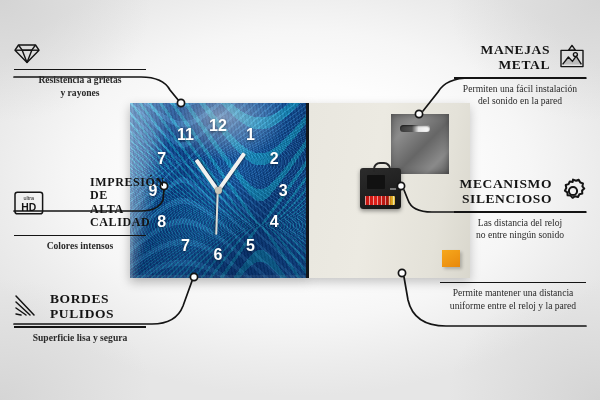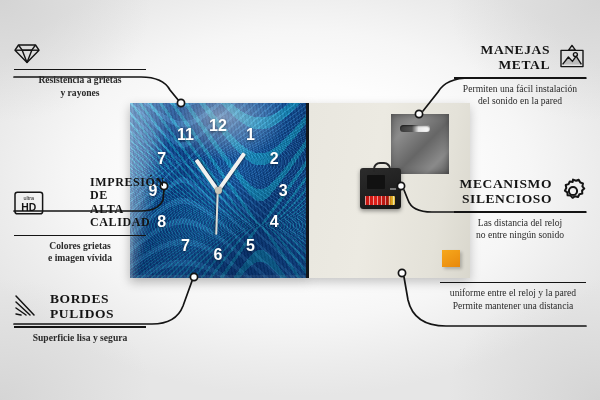--- a/index.html
+++ b/index.html
@@ -239,22 +239,21 @@
           <text x="14.8" y="19.6" text-anchor="middle" font-family="Liberation Sans, sans-serif" font-weight="bold" font-size="10.4" fill="#141414">HD</text>
         </svg>
       </span>
       <div class="co-title" style="font-size:12px;margin-left:38px;">
         <div>IMPRESIÓN DE</div>
         <div>ALTA CALIDAD</div>
       </div>
     </div>
     <div class="co-rule"></div>
     <div class="co-sub">
-      <div>Colores grietas</div>
-      <div>e imagen vívida</div>
+      <div>Colores intensos</div>
     </div>
   </div>
 
   <div class="callout co-left" style="left:14px;top:291px;width:132px;">
     <div class="co-head">
       <span class="ico">
         <svg width="28" height="24" viewBox="0 0 28 24">
           <g stroke="#141414" stroke-width="1.5" stroke-linecap="round">
             <path d="M2,2 L20,21"></path>
             <path d="M2,8 L16,21"></path>
@@ -318,18 +317,18 @@
     <div class="co-rule"></div>
     <div class="co-sub">
       <div>Las distancia del reloj</div>
       <div>no entre ningún sonido</div>
     </div>
   </div>
 
   <div class="callout co-right" style="left:440px;top:277px;width:146px;">
     <div class="co-rule"></div>
     <div class="co-sub">
+      <div>Permite mantener una distancia</div>
       <div>uniforme entre el reloj y la pared</div>
-      <div>Permite mantener una distancia</div>
     </div>
   </div>
 
 </div>
 
 </body></html>

